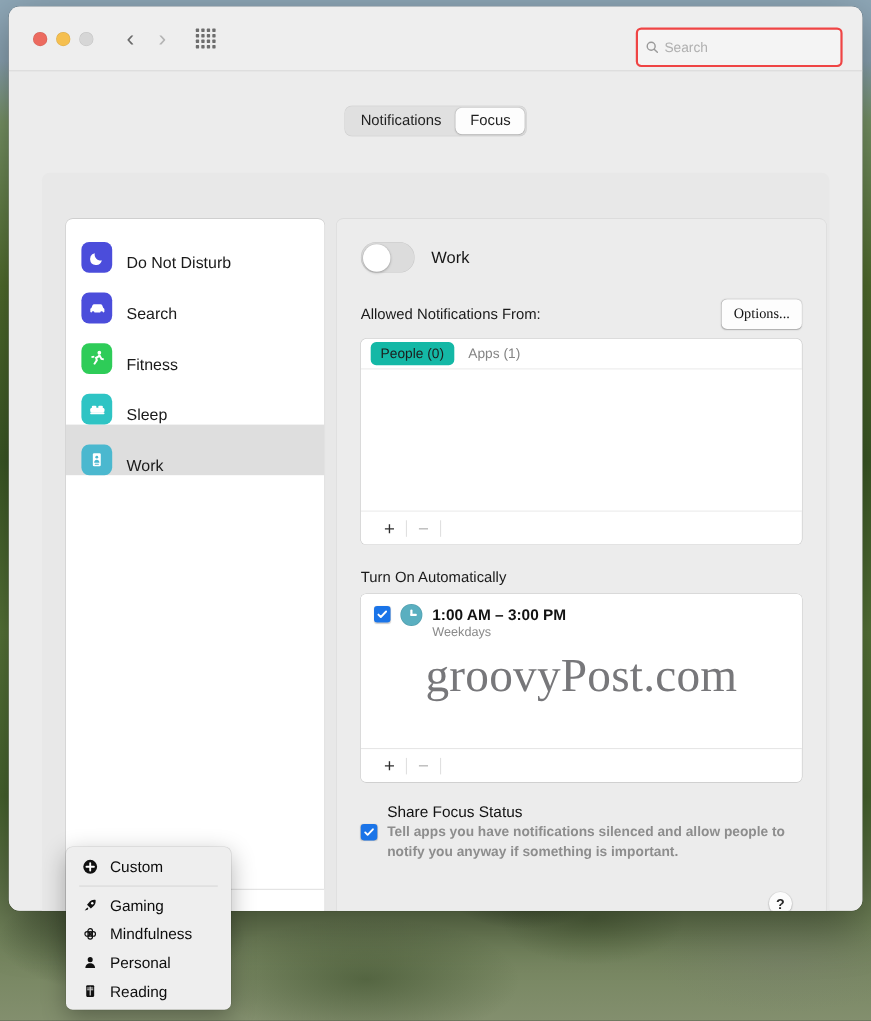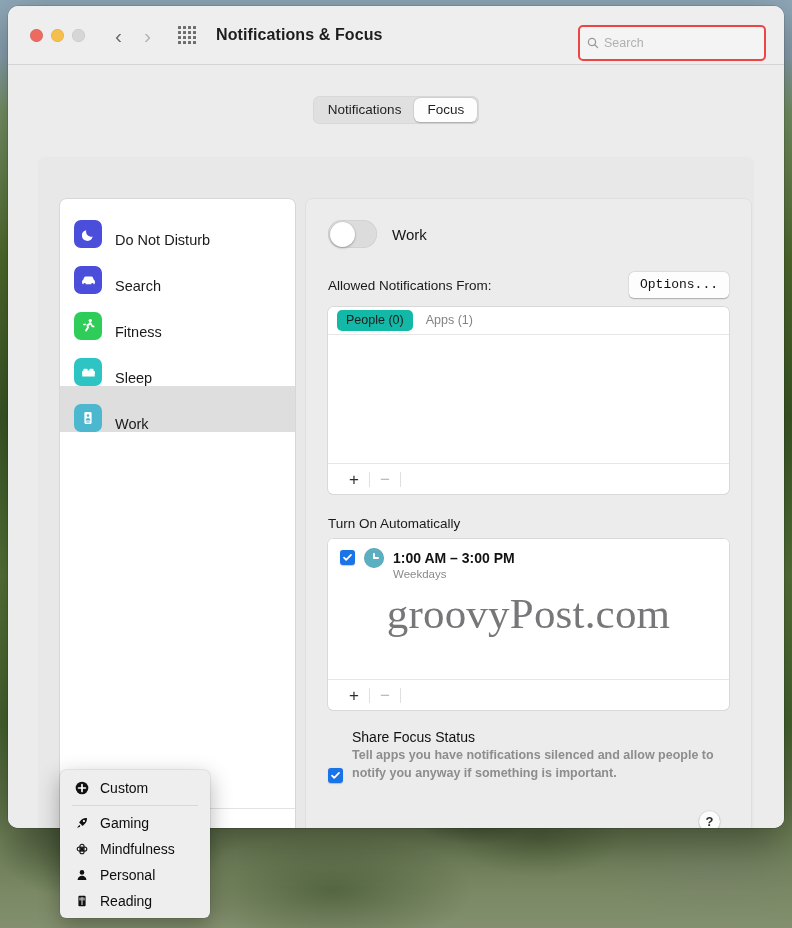--- a/index.html
+++ b/index.html
@@ -306,21 +306,21 @@
   }
   .section-label {
     font-size: 13.5px;
     color: #1a1a1a;
   }
   .push-btn {
     background: #fdfdfd;
     border: none;
     border-radius: 5px;
     box-shadow: 0 .5px 1.2px rgba(0,0,0,.26), 0 0 0 .5px rgba(0,0,0,.05);
-    font-family: Liberation Mono, monospace;
+    font-family: Liberation Serif, serif;
     font-size: 13px;
     color: #111;
     padding: 5px 11px 6px;
     cursor: default;
   }
 
   
   .listbox {
     background: #ffffff;
     border-radius: 5px;
@@ -432,21 +432,21 @@
     letter-spacing: .2px;
     pointer-events: none;
     white-space: nowrap;
   }
 
   
   #share-row {
     display: flex;
     gap: 9px;
     margin-top: 19px;
-    align-items: flex-end;
+    align-items: center;
   }
   #share-title {
     font-size: 14px;
     color: #111;
     font-weight: 500;
   }
   #share-desc {
     font-size: 12.5px;
     color: #8d8d8d;
     line-height: 1.42;
@@ -542,21 +542,20 @@
       <i></i>
         <i></i>
         <i></i>
         <i></i>
       <i></i>
         <i></i>
         <i></i>
         <i></i>
     </div>
 
-    <div id="win-title">Notifications &amp; Focus</div>
 
     <div id="searchbox">
       <svg width="12" height="12" viewBox="0 0 12 12">
         <circle cx="5" cy="5" r="3.6" fill="none" stroke="#9a9a9a" stroke-width="1.3"></circle>
         <line x1="7.7" y1="7.7" x2="10.6" y2="10.6" stroke="#9a9a9a" stroke-width="1.3" stroke-linecap="round"></line>
       </svg>
       <input type="text" placeholder="Search" style="">
     </div>
   </div>
 

